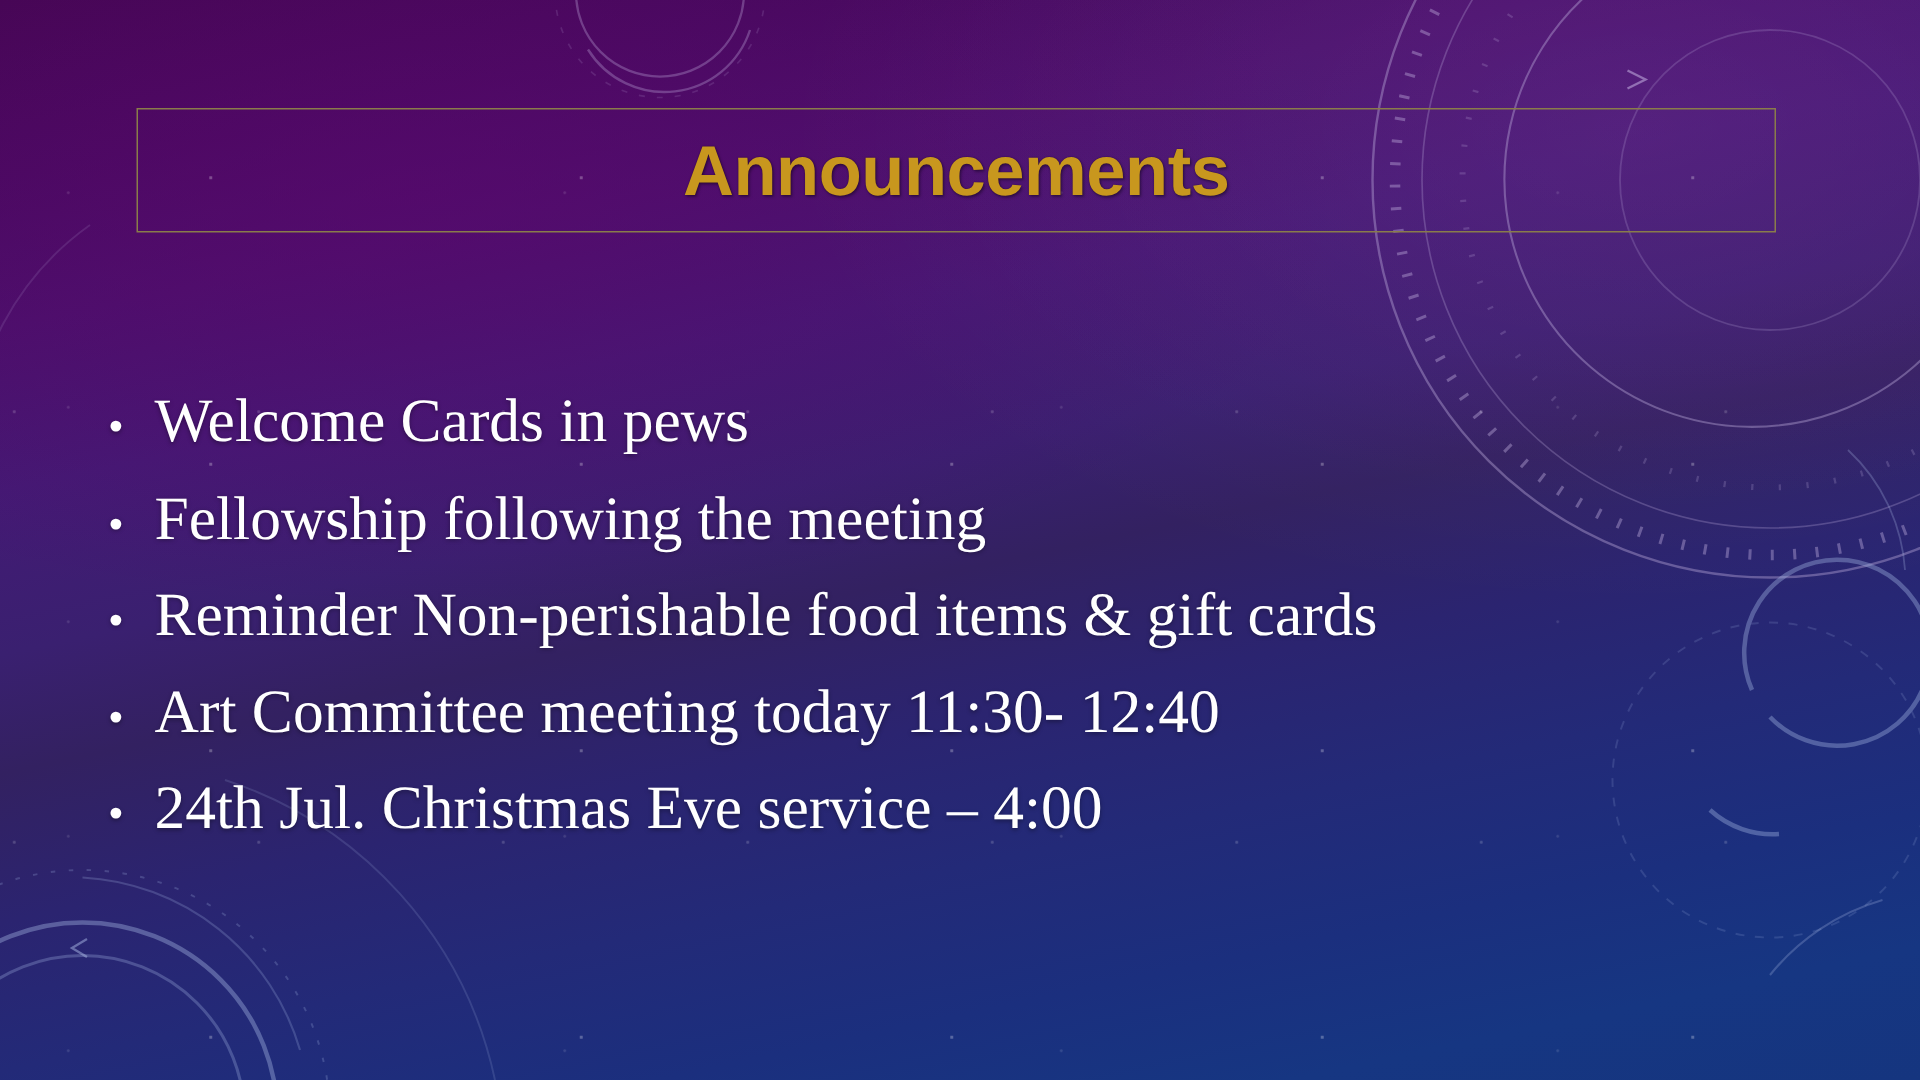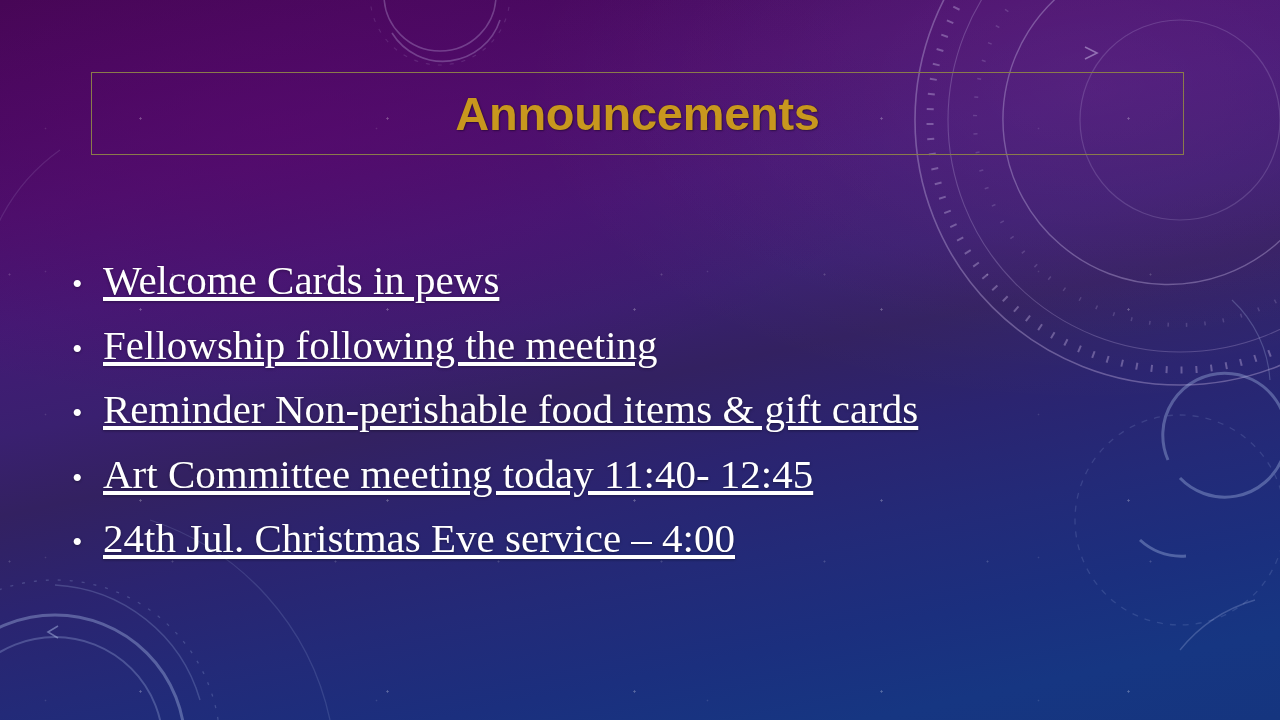--- a/index.html
+++ b/index.html
@@ -105,21 +105,20 @@
   .bullet-dot {
     width: 31px;
     flex: 0 0 31px;
     font-size: 30px;
     line-height: 64.5px;
     color: #ffffff;
     text-align: left;
   }
   .bullet-label {
     flex: 1 1 auto;
-    text-decoration: underline;
   }
 </style>
 </head>
 <body>
 
 <div class="slide">
 
   <div class="bg-deco">
     <svg viewBox="0 0 1280 720" xmlns="http://www.w3.org/2000/svg" aria-hidden="true">
       <defs>
@@ -199,21 +198,21 @@
     <li class="bullet-item">
       <span class="bullet-dot">•</span>
       <span class="bullet-label">Fellowship following the meeting</span>
     </li>
     <li class="bullet-item">
       <span class="bullet-dot">•</span>
       <span class="bullet-label">Reminder Non-perishable food items &amp; gift cards</span>
     </li>
     <li class="bullet-item">
       <span class="bullet-dot">•</span>
-      <span class="bullet-label">Art Committee meeting today 11:40- 12:45</span>
+      <span class="bullet-label">Art Committee meeting today 11:30- 12:40</span>
     </li>
     <li class="bullet-item">
       <span class="bullet-dot">•</span>
       <span class="bullet-label">24th Jul. Christmas Eve service – 4:00</span>
     </li>
   </ul>
 
 </div>
 
 </body></html>

